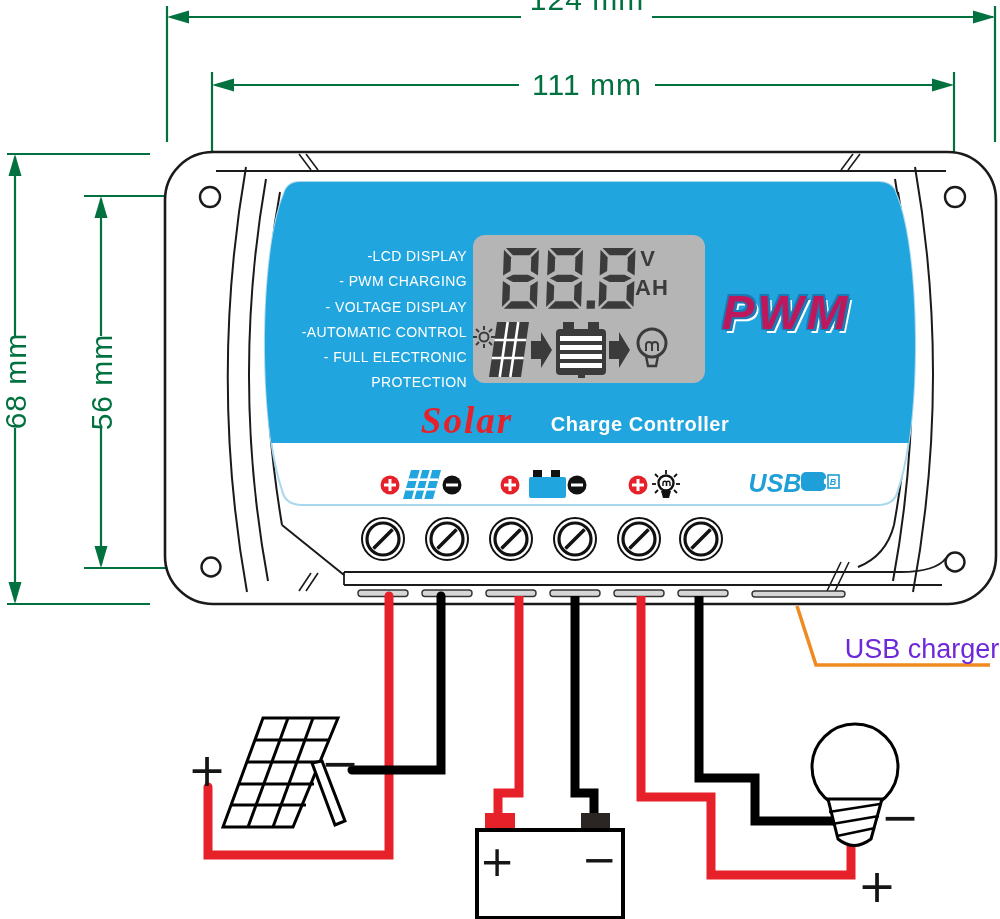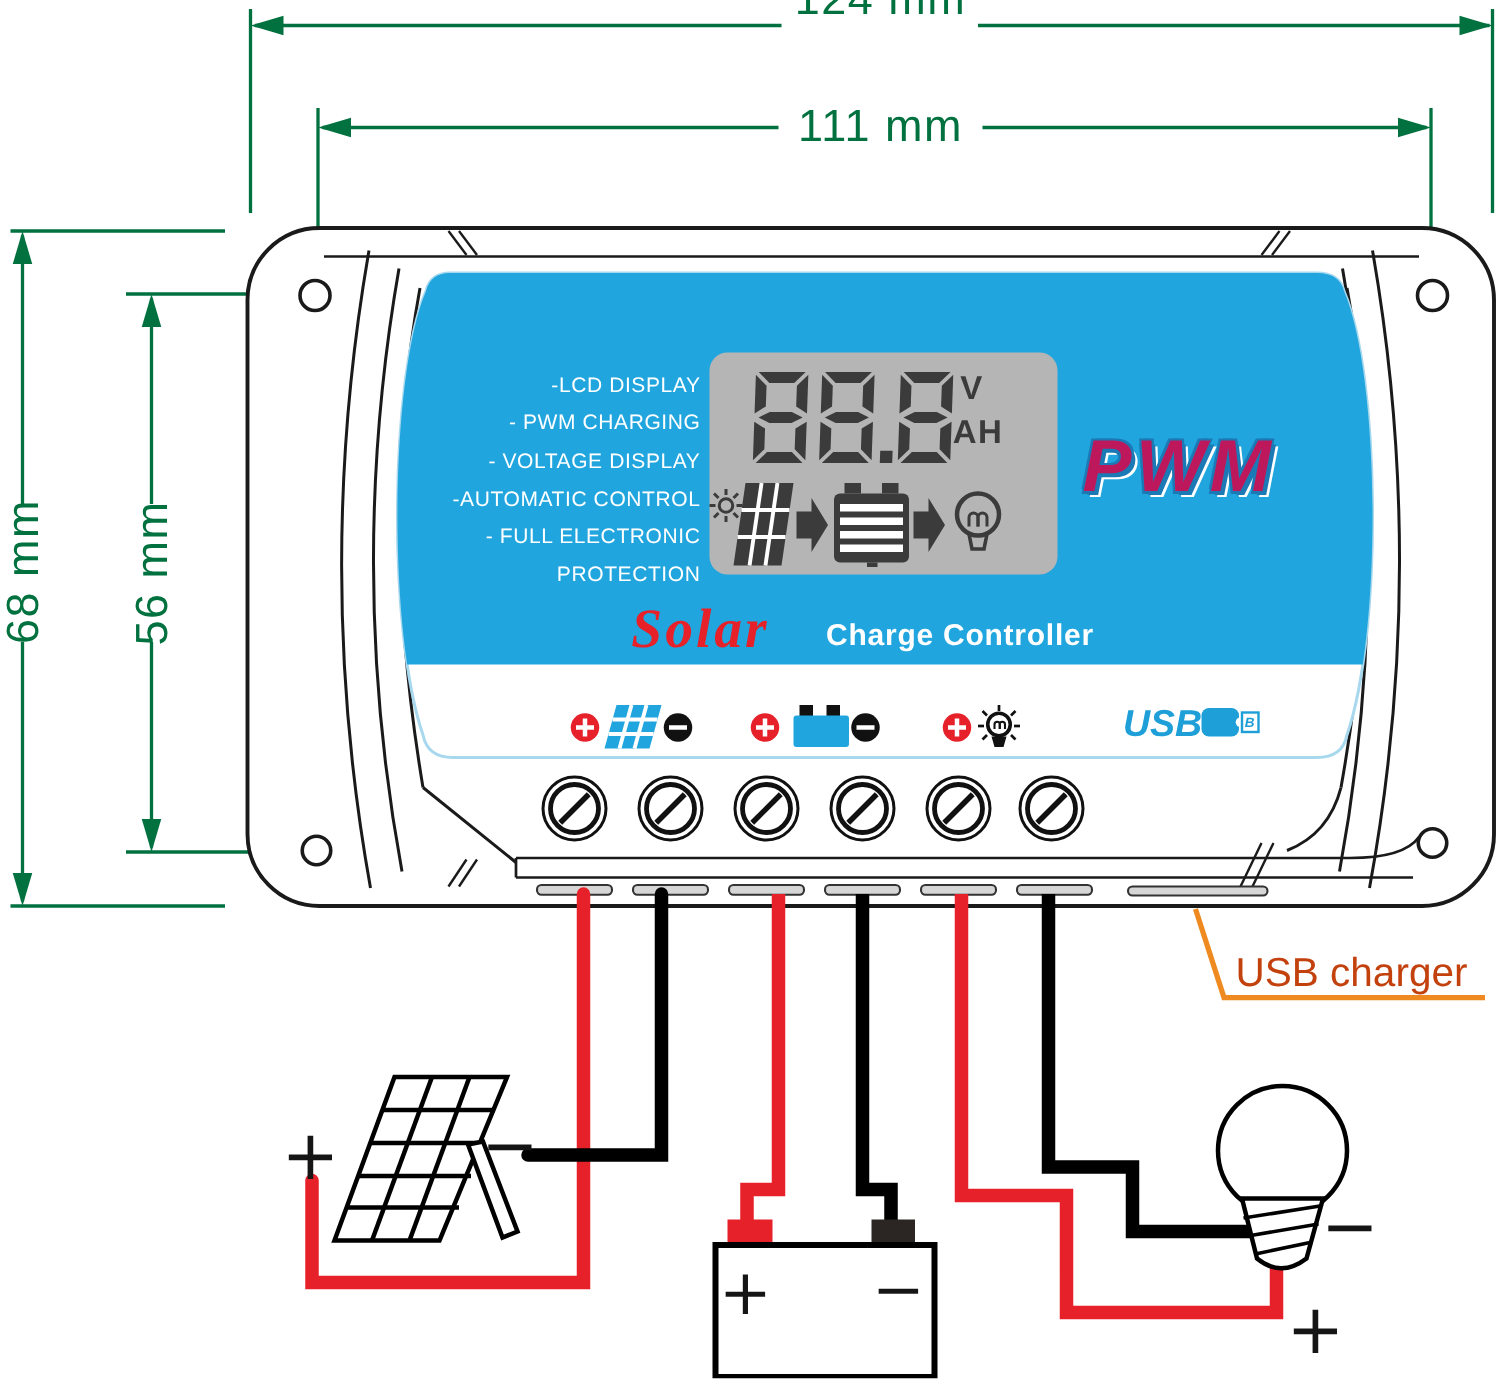--- a/index.html
+++ b/index.html
@@ -14,21 +14,21 @@
   .features span{display:block;padding-left:20px;}
   .unit{color:#3b3b3b;font-weight:700;font-size:22px;letter-spacing:1px;}
   .pwm{color:#be185d;font-size:49px;font-weight:700;font-style:italic;letter-spacing:3px;
        text-shadow:-1.5px -1.5px 0 #1b7ab5,1.5px -1.5px 0 #1b7ab5,-1.5px 1.5px 0 #1b7ab5,
                    2.5px 2.5px 0 #1b7ab5, 4px 4px 0 #ffffff;}
   .solar{color:#E62129;font-family:"Liberation Serif",serif;font-style:italic;font-weight:700;
          font-size:37px;letter-spacing:2px;}
   .brand{color:#fff;font-size:20px;font-weight:700;letter-spacing:.5px;}
   .usbtxt{color:#1E9FD8;font-size:25px;font-weight:700;font-style:italic;letter-spacing:0px;}
   .usbB{color:#1E9FD8;font-size:9px;font-weight:700;font-style:italic;}
-  .callout{color:#c2410c;font-size:27px;font-weight:400;}
+  .callout{color:#6d28d9;font-size:27px;font-weight:400;margin-left:21px;}
   .pm{font-family:"DejaVu Sans",sans-serif;color:#151515;font-size:46px;font-weight:400;}
   .pmS{font-size:42px;}
   .sr{opacity:0;position:absolute;pointer-events:none;}
 </style>
 </head>
 <body>
 
 <div id="stage">
 
 <svg width="1000" height="919" viewBox="0 0 1000 919">

